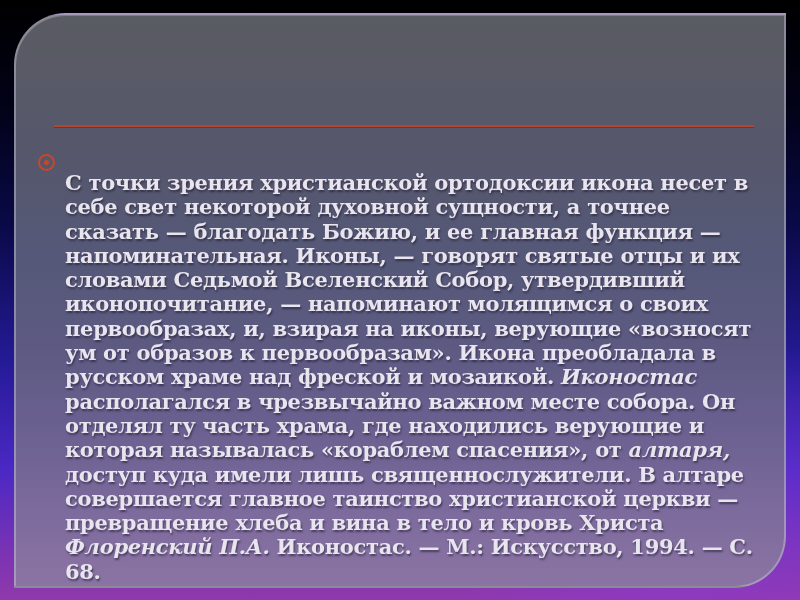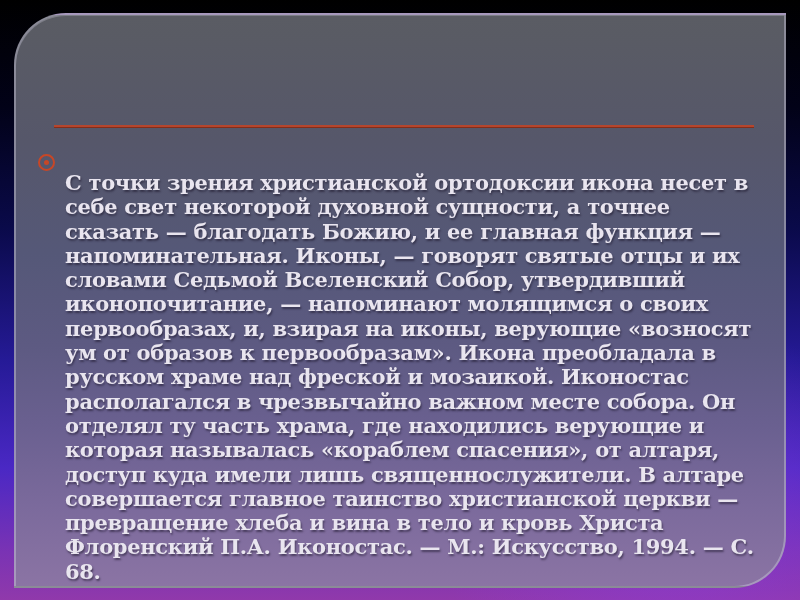--- a/index.html
+++ b/index.html
@@ -82,21 +82,21 @@
   .body-text {
     flex: 1;
     font-weight: bold;
     font-size: 21px;
     line-height: 24.3px;
     letter-spacing: -0.3px;
     color: #e9e5ef;
     text-shadow: 1px 2px 2px rgba(25,20,40,0.55);
   }
   .seg { font-style: normal; }
-  .seg.italic { }
+  .seg.italic { font-style: italic; }
 </style>
 </head>
 <body>
 
 <div class="outer-bg"></div>
 
 <div class="slide">
   <div class="divider"></div>
   <div class="bullet-row">
     <span class="bullet"></span>

